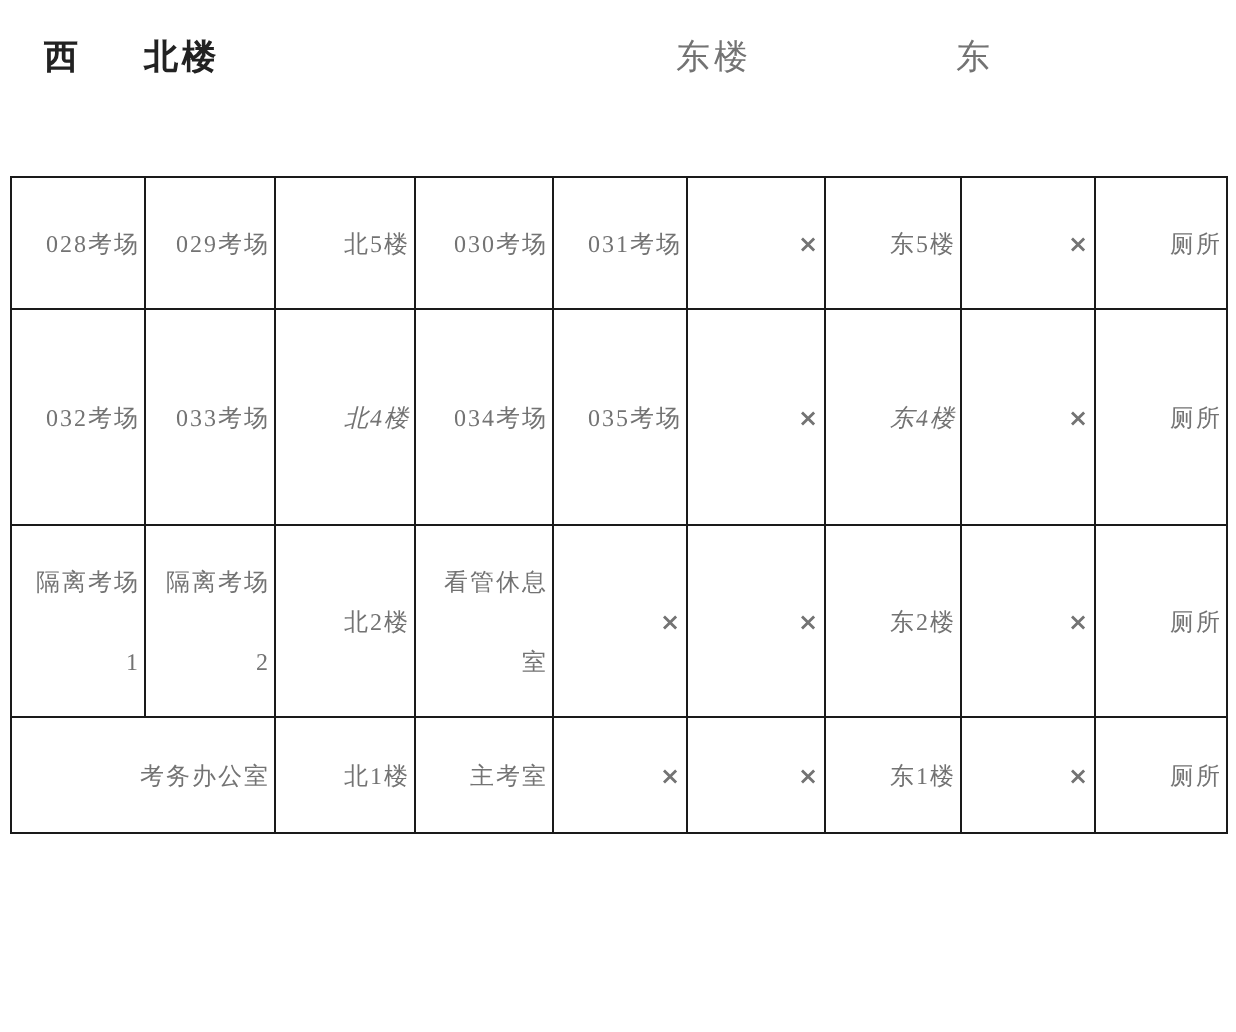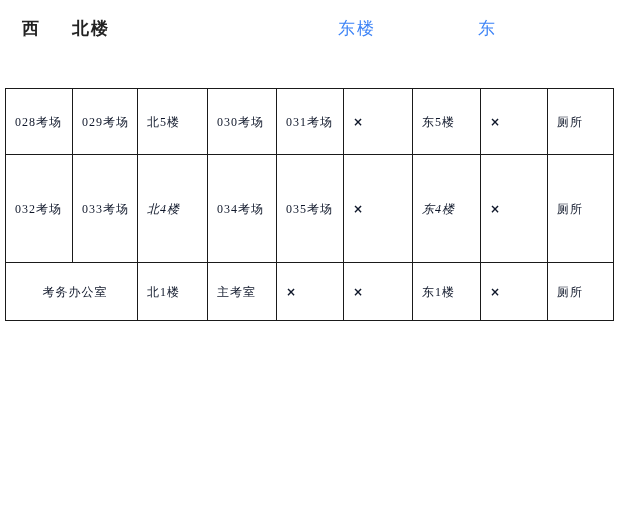--- a/index.html
+++ b/index.html
@@ -13,21 +13,21 @@
     height: 516px;
     background: #ffffff;
     font-family: "Liberation Serif", serif;
     overflow: hidden;
   }
   
   .hdr-label {
     position: absolute;
     top: 17px;
     font-size: 17px;
-    color: #3b82f6;
+    color: #737373;
     letter-spacing: 2px;
     white-space: nowrap;
   }
   .hdr-bold {
     font-weight: 700;
     color: #222222;
     font-family: "Liberation Sans", sans-serif;
   }
   
   table.floor {
@@ -37,24 +37,25 @@
     border-collapse: collapse;
     table-layout: fixed;
     width: 608px;
   }
   table.floor td {
     border: 1px solid #1a1a1a;
     vertical-align: middle;
     padding: 0 2px 0 9px;
     font-size: 12px;
     line-height: 40px;
-    color: #0f172a;
+    color: #737373;
     letter-spacing: 1px;
     word-break: break-all;
     overflow: hidden;
+    text-align: right;
   }
   td.vtop {
     vertical-align: top;
     padding-top: 8px;
     font-style: italic;
   }
   td.cross {
     font-family: "DejaVu Sans", sans-serif;
     font-weight: 700;
     font-size: 16px;
@@ -109,20 +110,31 @@
         <td>032考场</td>
         <td>033考场</td>
         <td class="vtop">北4楼</td>
         <td>034考场</td>
         <td>035考场</td>
         <td class="cross">×</td>
         <td class="vtop">东4楼</td>
         <td class="cross">×</td>
         <td>厕所</td>
       </tr>
+      <tr class="r4">
+        <td>隔离考场1</td>
+        <td>隔离考场2</td>
+        <td>北2楼</td>
+        <td>看管休息室</td>
+        <td class="cross">×</td>
+        <td class="cross">×</td>
+        <td>东2楼</td>
+        <td class="cross">×</td>
+        <td>厕所</td>
+      </tr>
       <tr class="r5">
         <td class="merged" colspan="2">考务办公室</td>
         <td>北1楼</td>
         <td>主考室</td>
         <td class="cross">×</td>
         <td class="cross">×</td>
         <td>东1楼</td>
         <td class="cross">×</td>
         <td>厕所</td>
       </tr>

